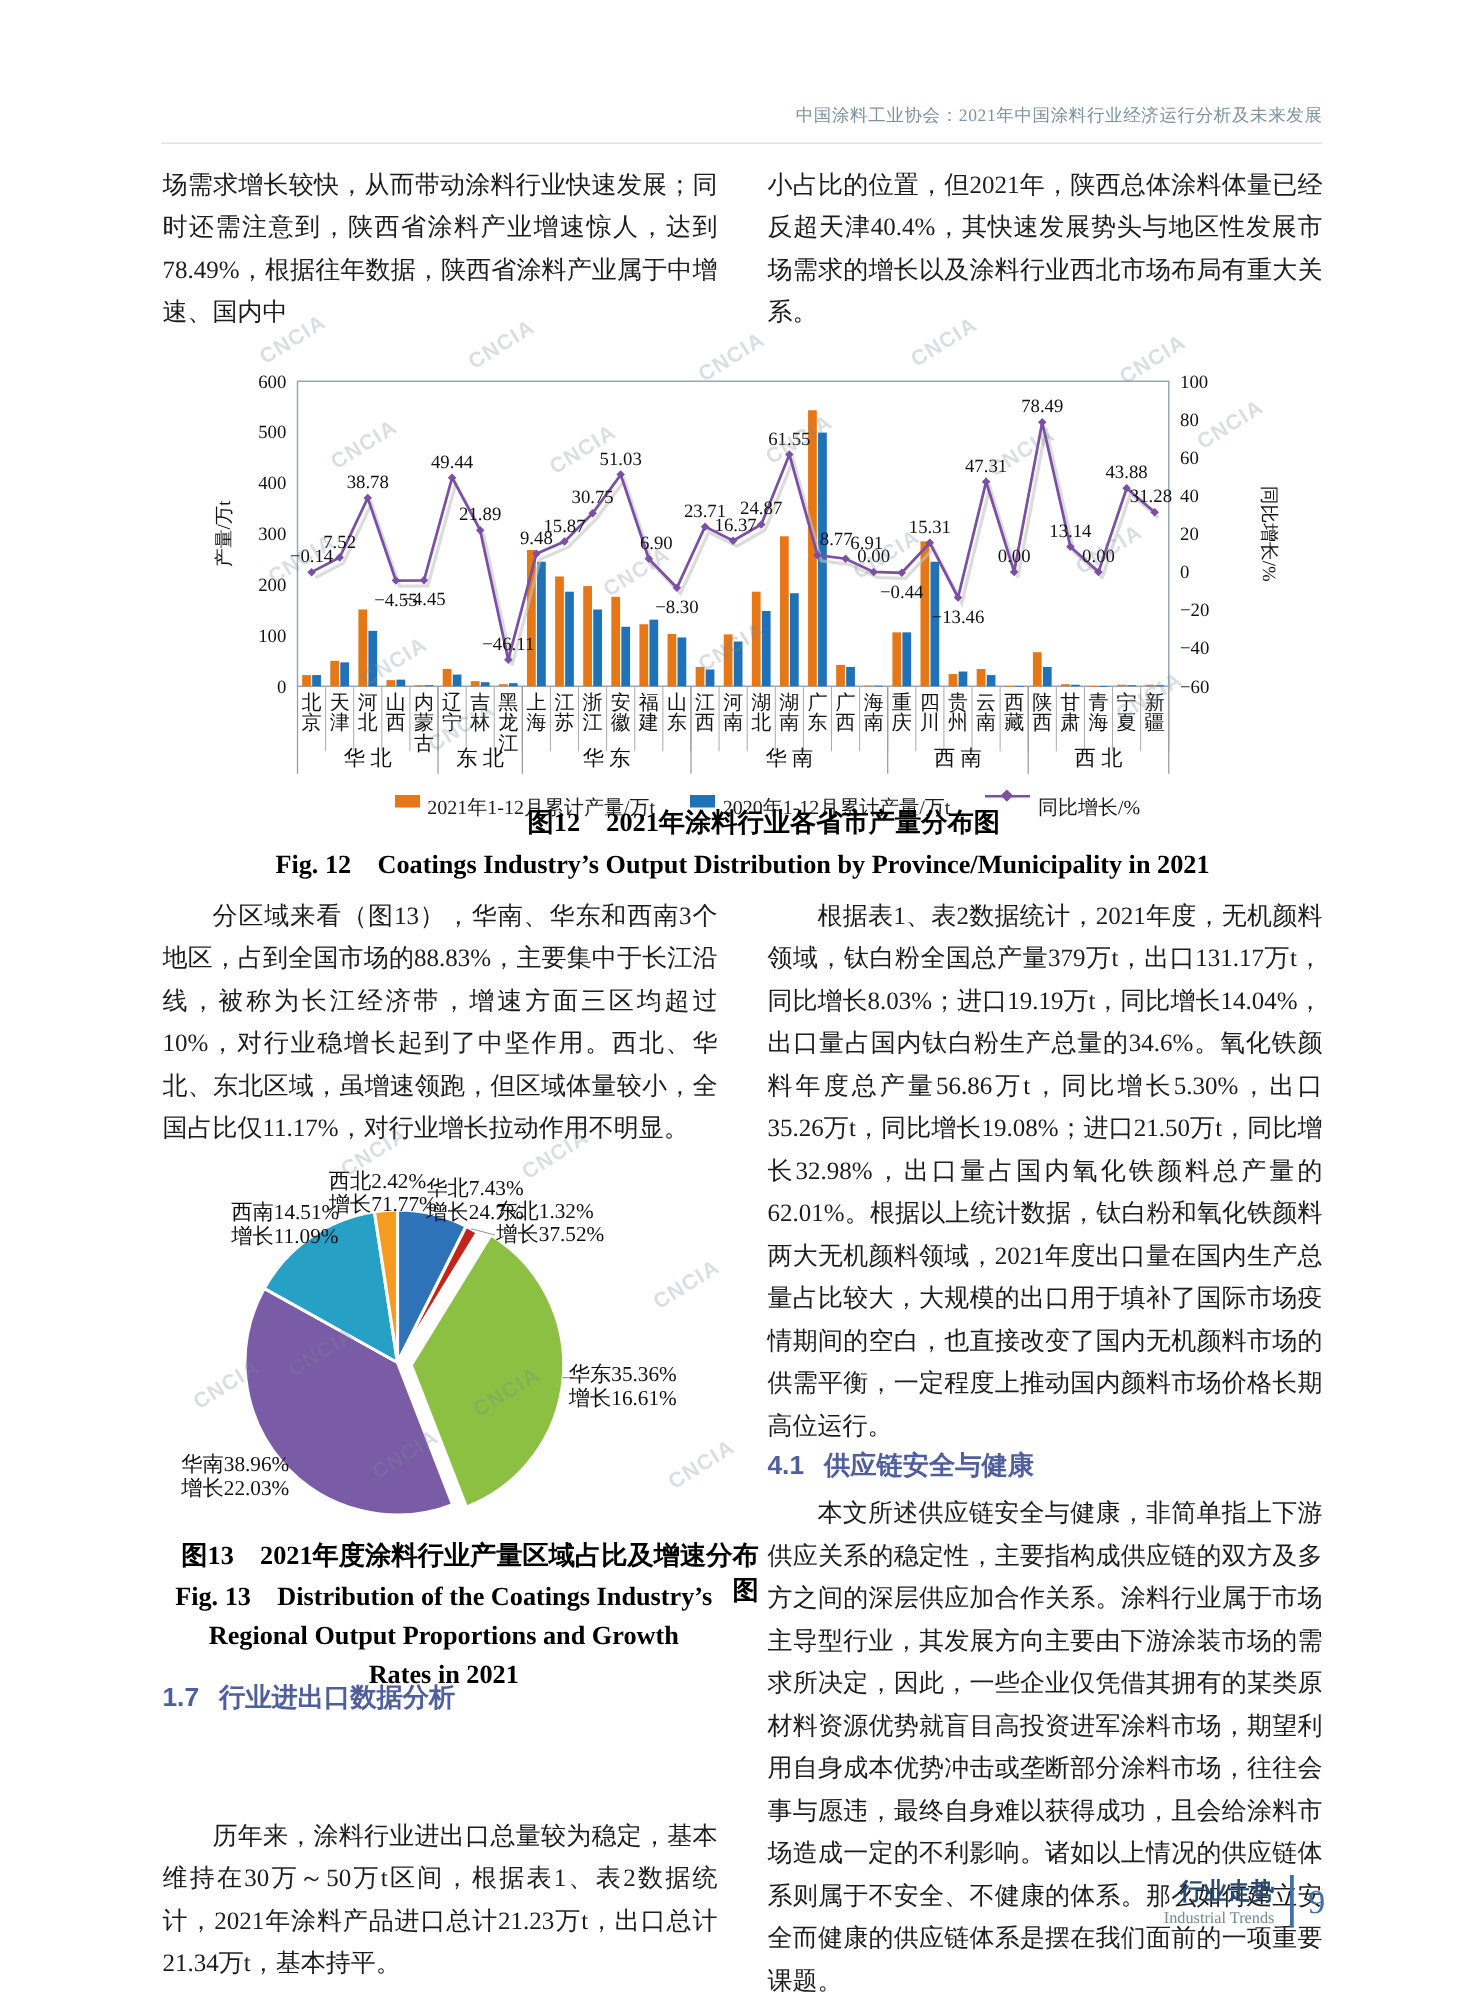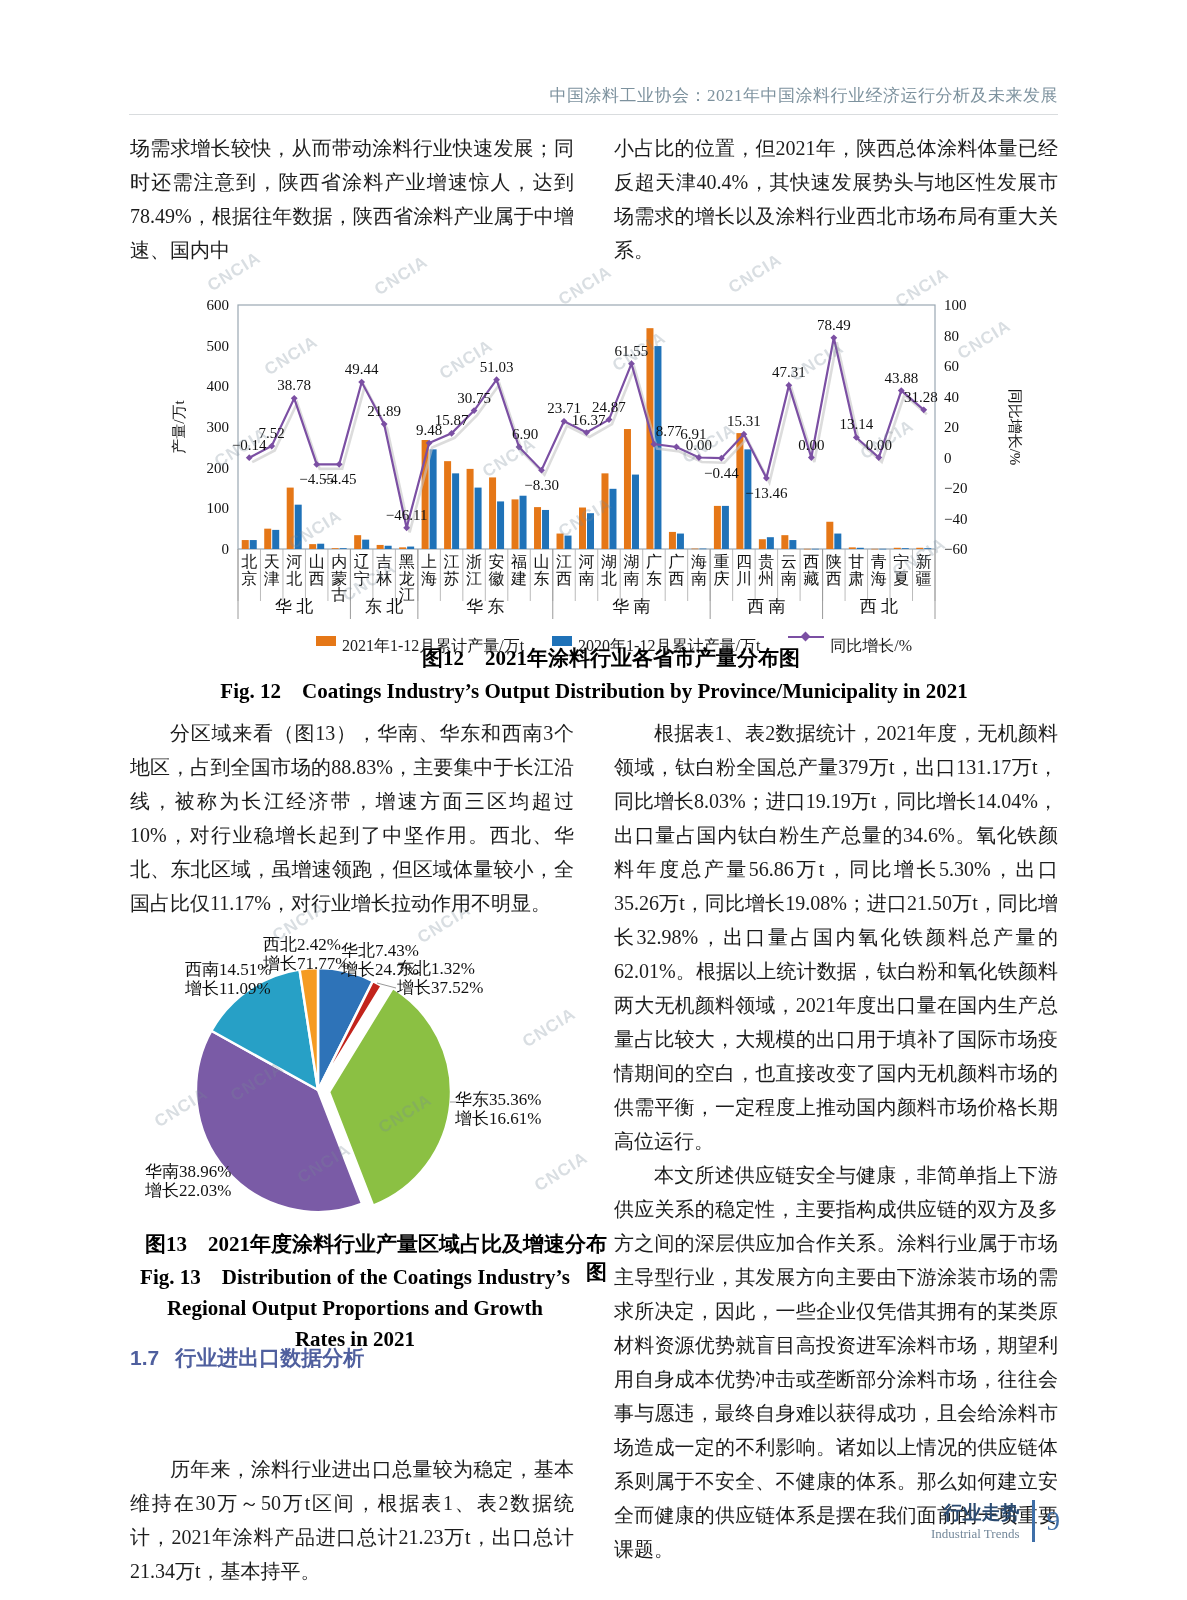--- a/index.html
+++ b/index.html
@@ -1,19 +1,19 @@
 <!DOCTYPE html>
 <html><head>
 <meta charset="utf-8">
 <style>
   html,body{margin:0;padding:0;background:#ffffff;}
   .page{position:relative;width:1187px;height:1600px;background:#fff;overflow:hidden;
         font-family:"Liberation Serif","DejaVu Serif",serif;color:#1c1c1c;}
   .abs{position:absolute;}
-  .header{top:84px;left:130px;width:928px;text-align:right;font-size:17px;color:#7d929e;letter-spacing:.5px;}
+  .header{top:84px;left:130px;width:928px;text-align:right;font-size:14px;color:#7d929e;letter-spacing:.5px;}
   .rule{top:114px;left:129px;width:929px;height:1px;background:#d9dcde;}
   .body-text{margin:0;font-size:20px;line-height:34px;text-align:justify;}
   .indent{text-indent:2em;}
   .pos-lefttop{left:130px;top:131px;width:444px;}
   .pos-righttop{left:614px;top:131px;width:444px;}
   .pos-barchart{left:138px;top:252px;}
   .pos-legend{left:138px;top:616px;width:952px;display:flex;justify-content:center;align-items:center;gap:28px;
               font-size:16px;}
   .legend-item{display:flex;align-items:flex-start;gap:6px;margin-top:20px;}
   .sw{display:inline-block;width:20px;height:10px;}
@@ -371,20 +371,23 @@
   <div class="abs cap-zh pos-cap13zh">图13　2021年度涂料行业产量区域占比及增速分布图</div>
   <div class="abs cap-en pos-cap13en">Fig. 13　Distribution of the Coatings Industry’s Regional Output Proportions and Growth Rates in 2021</div>
 
   <div class="abs h-sub pos-h33">
     <span class="h-num">1.7</span><span>行业进出口数据分析</span>
   </div>
   <p class="abs body-text indent pos-trade">历年来，涂料行业进出口总量较为稳定，基本维持在30万～50万t区间，根据表1、表2数据统计，2021年涂料产品进口总计21.23万t，出口总计21.34万t，基本持平。</p>
 
   <div class="abs pos-rightcol">
     <p class="body-text indent">根据表1、表2数据统计，2021年度，无机颜料领域，钛白粉全国总产量379万t，出口131.17万t，同比增长8.03%；进口19.19万t，同比增长14.04%，出口量占国内钛白粉生产总量的34.6%。氧化铁颜料年度总产量56.86万t，同比增长5.30%，出口35.26万t，同比增长19.08%；进口21.50万t，同比增长32.98%，出口量占国内氧化铁颜料总产量的62.01%。根据以上统计数据，钛白粉和氧化铁颜料两大无机颜料领域，2021年度出口量在国内生产总量占比较大，大规模的出口用于填补了国际市场疫情期间的空白，也直接改变了国内无机颜料市场的供需平衡，一定程度上推动国内颜料市场价格长期高位运行。</p>
+    <div class="h-sub">
+      <span class="h-num">4.1</span><span>供应链安全与健康</span>
+    </div>
     <p class="body-text indent">本文所述供应链安全与健康，非简单指上下游供应关系的稳定性，主要指构成供应链的双方及多方之间的深层供应加合作关系。涂料行业属于市场主导型行业，其发展方向主要由下游涂装市场的需求所决定，因此，一些企业仅凭借其拥有的某类原材料资源优势就盲目高投资进军涂料市场，期望利用自身成本优势冲击或垄断部分涂料市场，往往会事与愿违，最终自身难以获得成功，且会给涂料市场造成一定的不利影响。诸如以上情况的供应链体系则属于不安全、不健康的体系。那么如何建立安全而健康的供应链体系是摆在我们面前的一项重要课题。</p>
   </div>
 
   <div class="abs footer">
     <div class="f-col">
       <div class="f-zh">行业走势</div>
       <div class="f-en">Industrial Trends</div>
     </div>
     <div class="f-bar"></div>
     <div class="f-num">9</div>

